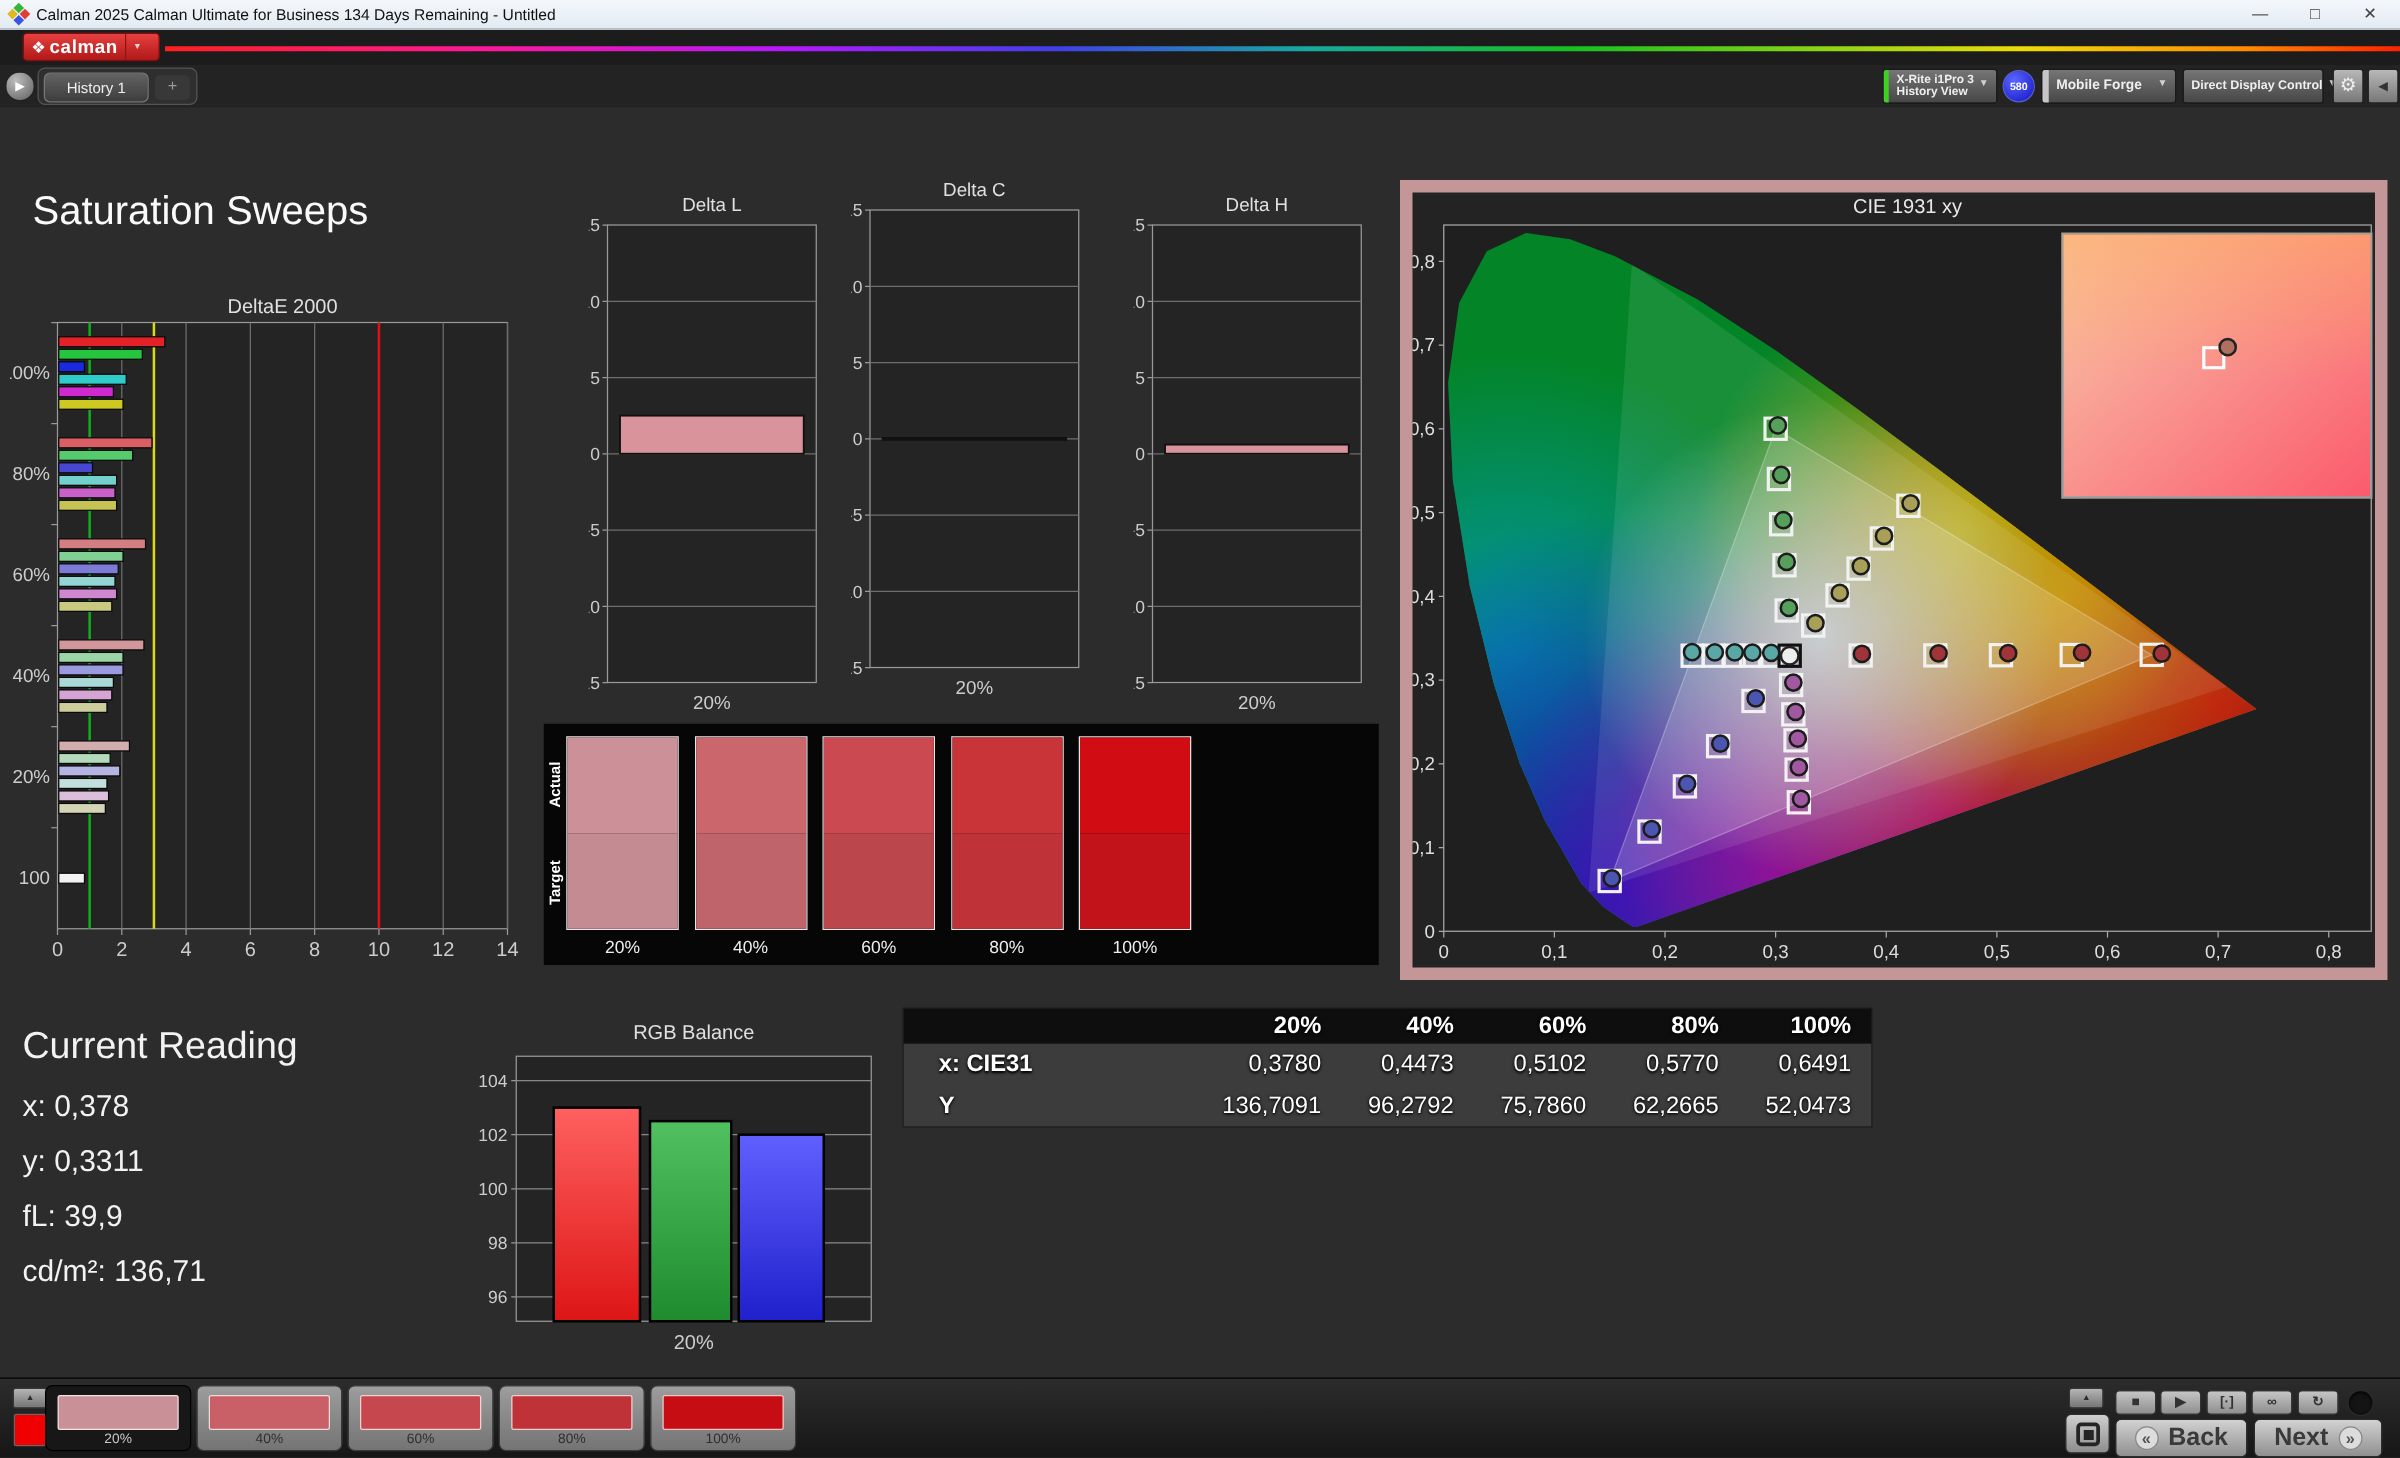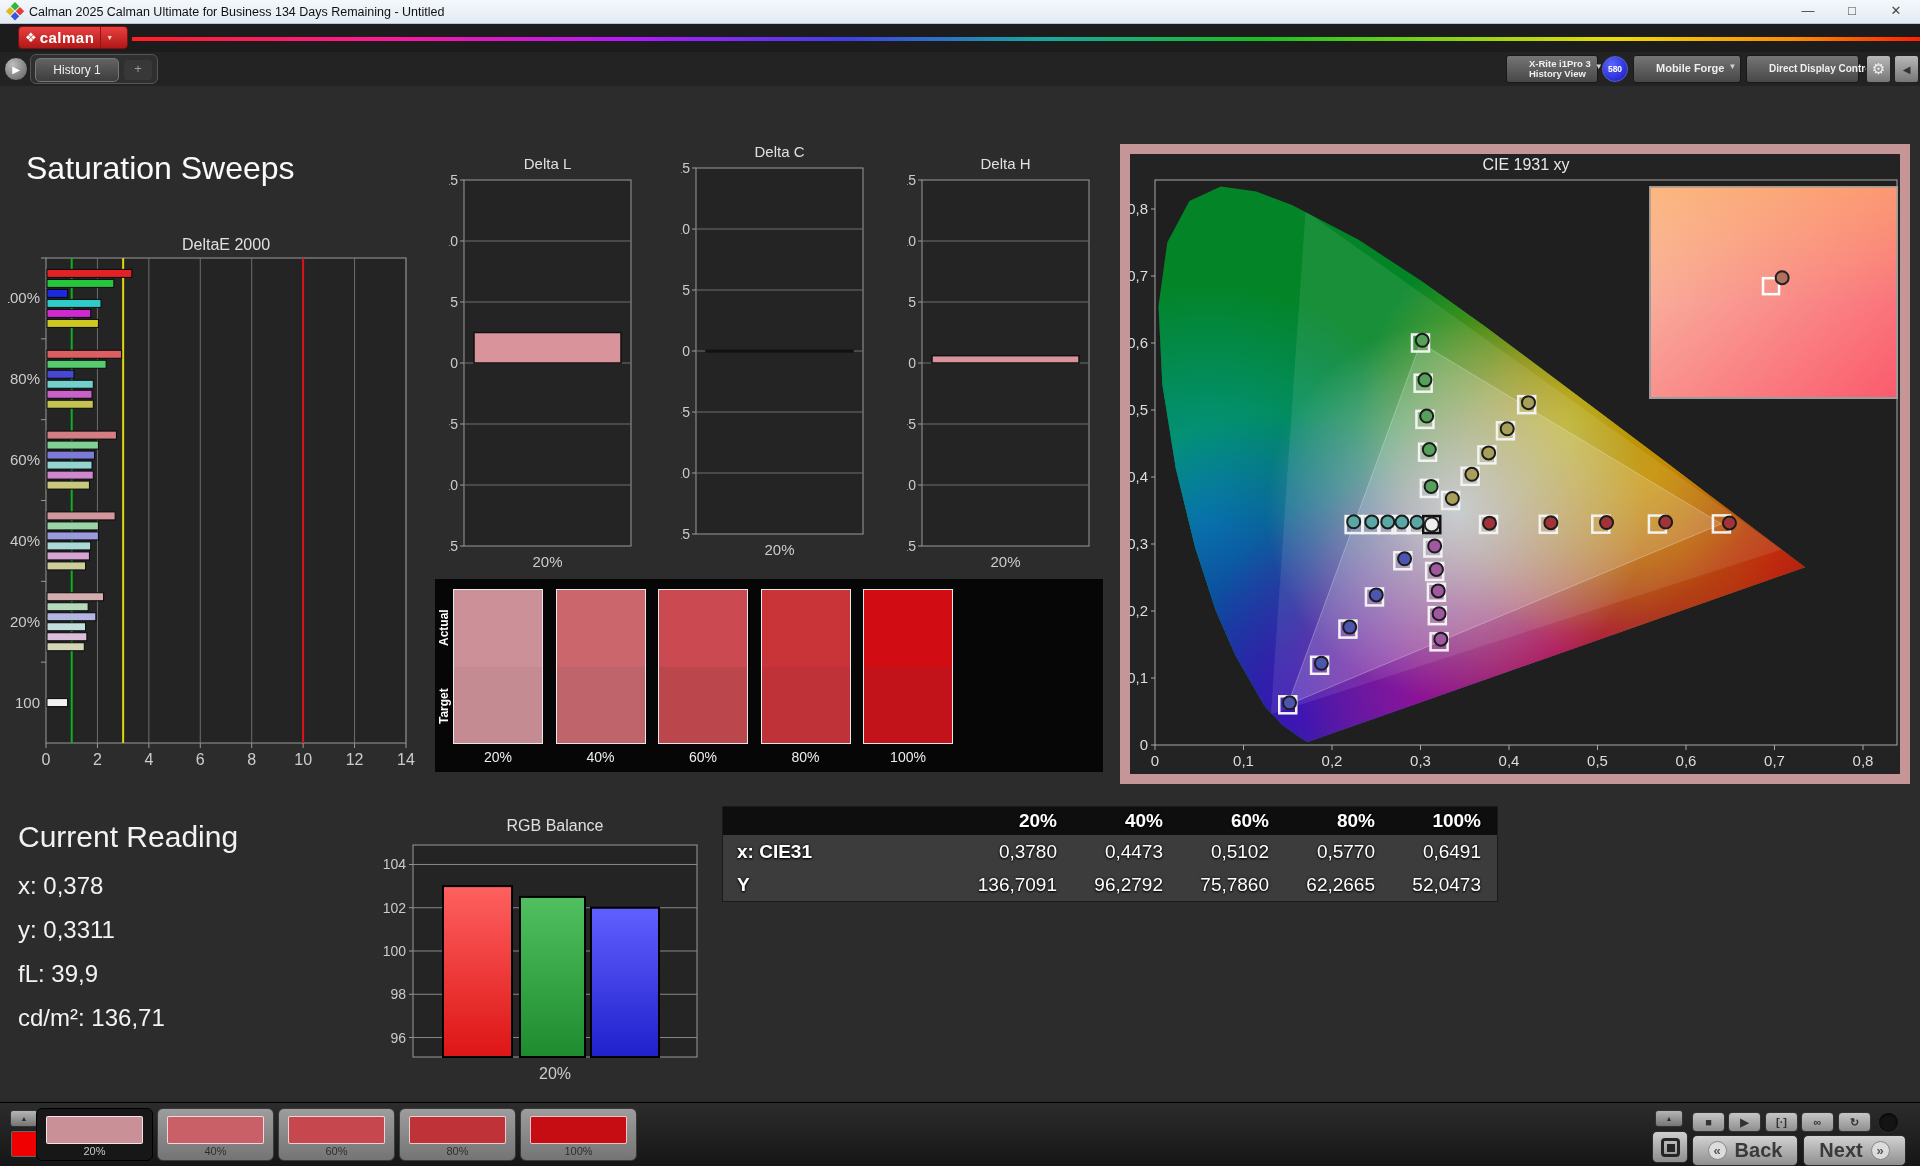--- a/index.html
+++ b/index.html
@@ -40,21 +40,21 @@
     border:1px solid #555; border-radius:6px; }
   #tab-history { position:absolute; left:4px; top:3px; width:84px; height:24px; border-radius:5px;
     background:linear-gradient(#636363,#3d3d3d); border:1px solid #777; color:#efefef;
     font-size:12px; text-align:center; line-height:22px; }
   #tab-add { position:absolute; left:93px; top:5px; width:28px; height:20px; border-radius:4px;
     background:#383838; color:#999; font-size:13px; text-align:center; line-height:18px; }
 
   .dd { position:absolute; top:3px; height:28px; background:linear-gradient(#757575,#474747);
     border:1px solid #191919; border-radius:3px; color:#efefef; display:flex; align-items:center; }
   .dd .stripe { width:5px; height:100%; border-radius:2px 0 0 2px; }
-  .dd .txt { padding:0 4px 0 22px; line-height:1.05; white-space:nowrap; }
+  .dd .txt { padding:0 4px 0 6px; line-height:1.05; white-space:nowrap; }
   .dd .chev { font-size:8px; color:#d0d0d0; margin:6px 6px 0 auto; align-self:flex-start; }
   #dd-meter { left:1506px; width:92px; font-size:9.5px; font-weight:bold; }
   #badge-580 { position:absolute; left:1602px; top:4px; width:26px; height:26px; border-radius:50%;
     background:radial-gradient(circle at 35% 30%, #5a66ff,#1414c4); border:1px solid #5560c8;
     color:#fff; font-size:8.5px; font-weight:bold; text-align:center; line-height:25px; }
   #dd-source { left:1633px; width:108px; font-size:11px; font-weight:bold; }
   #dd-display { left:1746px; width:113px; font-size:10px; font-weight:bold; }
   .sqbtn { position:absolute; top:3px; width:25px; height:28px; border-radius:3px;
     background:linear-gradient(#b8b8b8,#777); border:1px solid #222; color:#efefef;
     text-align:center; }
@@ -80,21 +80,21 @@
     border:10px solid #c49697; background:#232323; }
 
   
   #meas-table { position:absolute; left:722px; top:806px; width:776px; border:1px solid #1a1a1a; }
   .trow { display:grid; grid-template-columns:246px repeat(5,106px); }
   .trow.head { background:#0e0e0e; height:28px; }
   .trow.dark { background:#3c3c3c; height:33px; }
   .trow.light { background:#9b9b9b; height:33px; }
   .tcell { color:#fff; font-size:19px; display:flex; align-items:center; justify-content:flex-end;
     padding-right:18px; text-shadow:0 1px 2px #000, 0 0 3px rgba(0,0,0,.7); }
-  .tcell.lab { justify-content:flex-start; padding-left:14px; font-weight:bold; }
+  .tcell.lab { justify-content:flex-start; padding-left:28px; font-weight:bold; }
   .trow.head .tcell { font-weight:bold; }
 
   
   #bottombar { position:absolute; left:0; top:1102px; width:1920px; height:64px;
     background:linear-gradient(#2c2c2c,#161616); border-top:1px solid #000; }
   .miniup { position:absolute; width:28px; height:17px; border-radius:3px;
     background:linear-gradient(#b5b5b5,#757575); border:1px solid #333; color:#2c2c2c;
     font-size:7px; text-align:center; line-height:15px; }
   #pat-chip { position:absolute; left:11px; top:28px; width:26px; height:26px; background:#f00000;
     border:1px solid #666; border-radius:2px; }
@@ -247,21 +247,21 @@
       <text x="192.28571428571428" y="527" font-size="16" fill="#ccc" text-anchor="middle">6</text>
       <line x1="243.71428571428572" y1="505" x2="243.71428571428572" y2="510" stroke="#999"></line>
       <text x="243.71428571428572" y="527" font-size="16" fill="#ccc" text-anchor="middle">8</text>
       <line x1="295.14285714285717" y1="505" x2="295.14285714285717" y2="510" stroke="#999"></line>
       <text x="295.14285714285717" y="527" font-size="16" fill="#ccc" text-anchor="middle">10</text>
       <line x1="346.57142857142856" y1="505" x2="346.57142857142856" y2="510" stroke="#999"></line>
       <text x="346.57142857142856" y="527" font-size="16" fill="#ccc" text-anchor="middle">12</text>
       <line x1="398" y1="505" x2="398" y2="510" stroke="#999"></line>
       <text x="398" y="527" font-size="16" fill="#ccc" text-anchor="middle">14</text>
     </svg></div>
-<div id="deltaL-chart" class="abs" style="left:449px; top:153px;"><svg width="196" height="430">
+<div id="deltaL-chart" class="abs" style="left:471px; top:153px;"><svg width="196" height="430">
       <text x="98.5" y="16" font-size="15" fill="#e0e0e0" text-anchor="middle">Delta L</text>
       <rect x="15" y="27" width="167" height="366" fill="#242424" stroke="#999"></rect>
       <line x1="11" y1="27" x2="15" y2="27" stroke="#999"></line>
       <text x="9" y="32" font-size="14" fill="#ccc" text-anchor="end">15</text>
       <line x1="15" y1="88" x2="182" y2="88" stroke="#6e6e6e"></line>
       <line x1="11" y1="88" x2="15" y2="88" stroke="#999"></line>
       <text x="9" y="93" font-size="14" fill="#ccc" text-anchor="end">10</text>
       <line x1="15" y1="149" x2="182" y2="149" stroke="#6e6e6e"></line>
       <line x1="11" y1="149" x2="15" y2="149" stroke="#999"></line>
       <text x="9" y="154" font-size="14" fill="#ccc" text-anchor="end">5</text>

